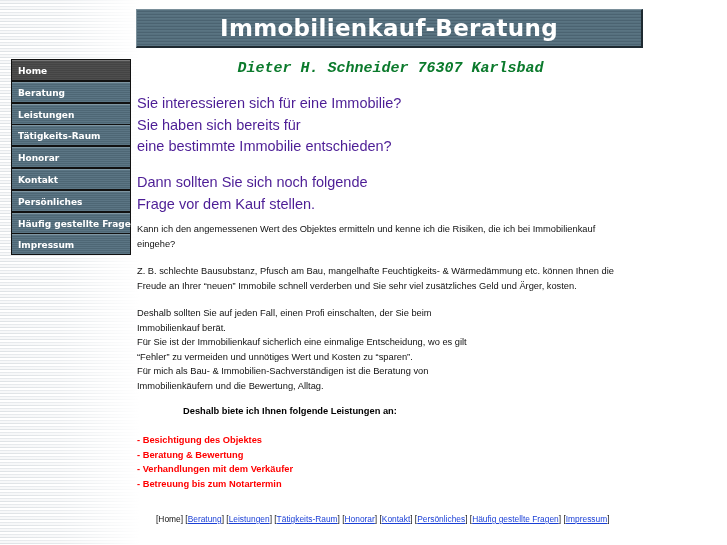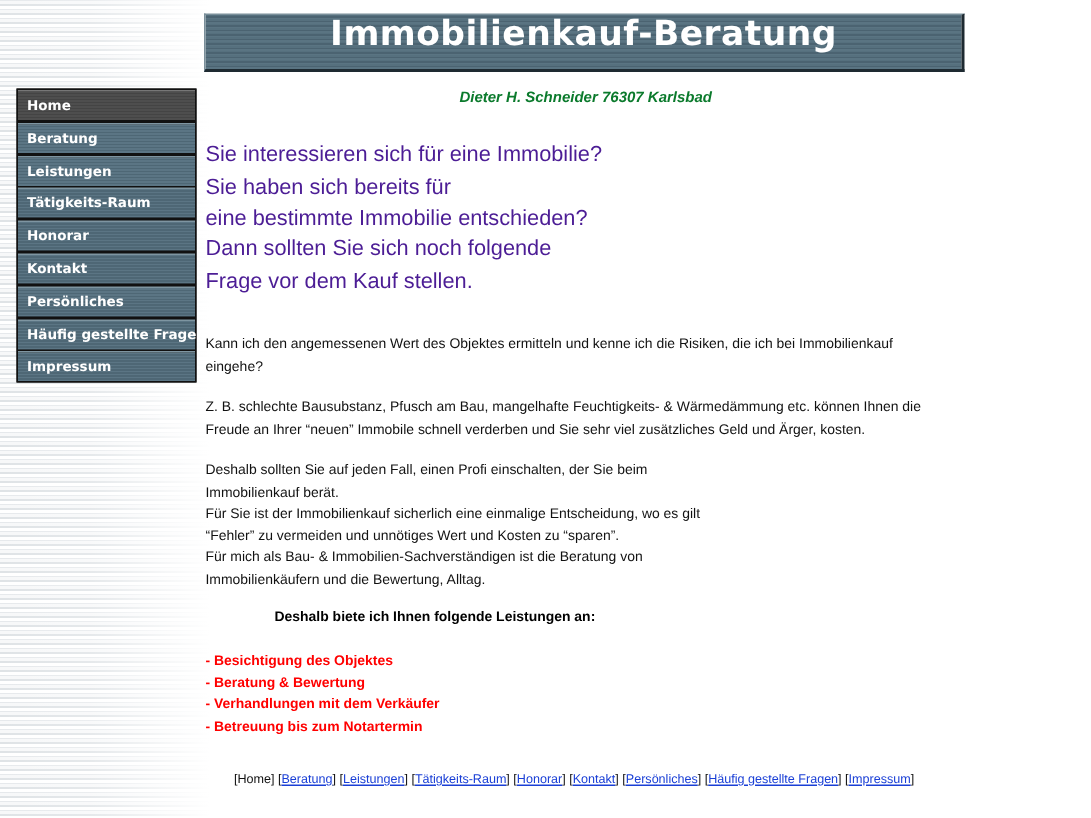--- a/index.html
+++ b/index.html
@@ -12,28 +12,28 @@
     background-size: 140px 100%, 140px 100%;
     background-repeat: no-repeat;
     font-family: "Liberation Sans", sans-serif;
   }
   .header-box {
     position:absolute; left:136px; top:9px; width:507px; height:39px;
     background: repeating-linear-gradient(to bottom, #56707e 0px, #56707e 1px, #4b6371 1px, #4b6371 2px, #5a7482 2px, #5a7482 3px);
     border-right:2px solid #1e2a31; border-bottom:2px solid #1e2a31;
     border-top:1px solid #7a8f9a; border-left:1px solid #7a8f9a;
     box-sizing:border-box;
-    display:flex; align-items:flex-start; justify-content:center;
+    display:flex; align-items:center; justify-content:center;
   }
   .header-title {
     color:#ffffff; font-family:"DejaVu Sans", sans-serif; font-weight:bold; font-size:23px; letter-spacing:0.3px;
   }
   .subtitle {
     position:absolute; left:136px; width:509px; top:60px; text-align:center;
-    color:#0b7a2c; font-style:italic; font-weight:bold; font-size:10px;
+    color:#0b7a2c; font-style:italic; font-weight:bold; font-size:15px;font-family:Liberation Mono, monospace;
   }
   .nav {
     position:absolute; left:11px; top:59px; width:118px;
     border:1px solid #111; background:#111;
   }
   .nav-item {
     display:block; height:20px; line-height:20px; margin-bottom:1.8px;
     padding-left:6px; color:#fff; font-family:"DejaVu Sans", sans-serif; font-weight:bold; font-size:9px;
     background: repeating-linear-gradient(to bottom, #5b7584 0px, #5b7584 1px, #4e6775 1px, #4e6775 2px);
     border-top:1px solid #7e95a1;
@@ -41,21 +41,21 @@
   }
   .nav-item:last-child { margin-bottom:0; }
   .nav-item.active {
     background: repeating-linear-gradient(to bottom, #4e4e4e 0px, #4e4e4e 1px, #444 1px, #444 2px);
     border-top:1px solid #777;
   }
   .intro {
     position:absolute; left:137px; color:#4c1d95; font-size:14.5px; line-height:21.5px;
   }
   .intro1 { top:93px; }
-  .intro2 { top:156px; }
+  .intro2 { top:172px; }
   .body-text {
     position:absolute; left:137px; width:520px; color:#111; font-size:9.3px; line-height:14.5px;
   }
   .p1 { top:222px; }
   .p2 { top:264px; }
   .p3 { top:306px; }
   .offer-heading {
     position:absolute; left:137px; top:406px; font-size:9.3px; font-weight:bold; color:#000;padding-left:46px;
   }
   .offer-list {

